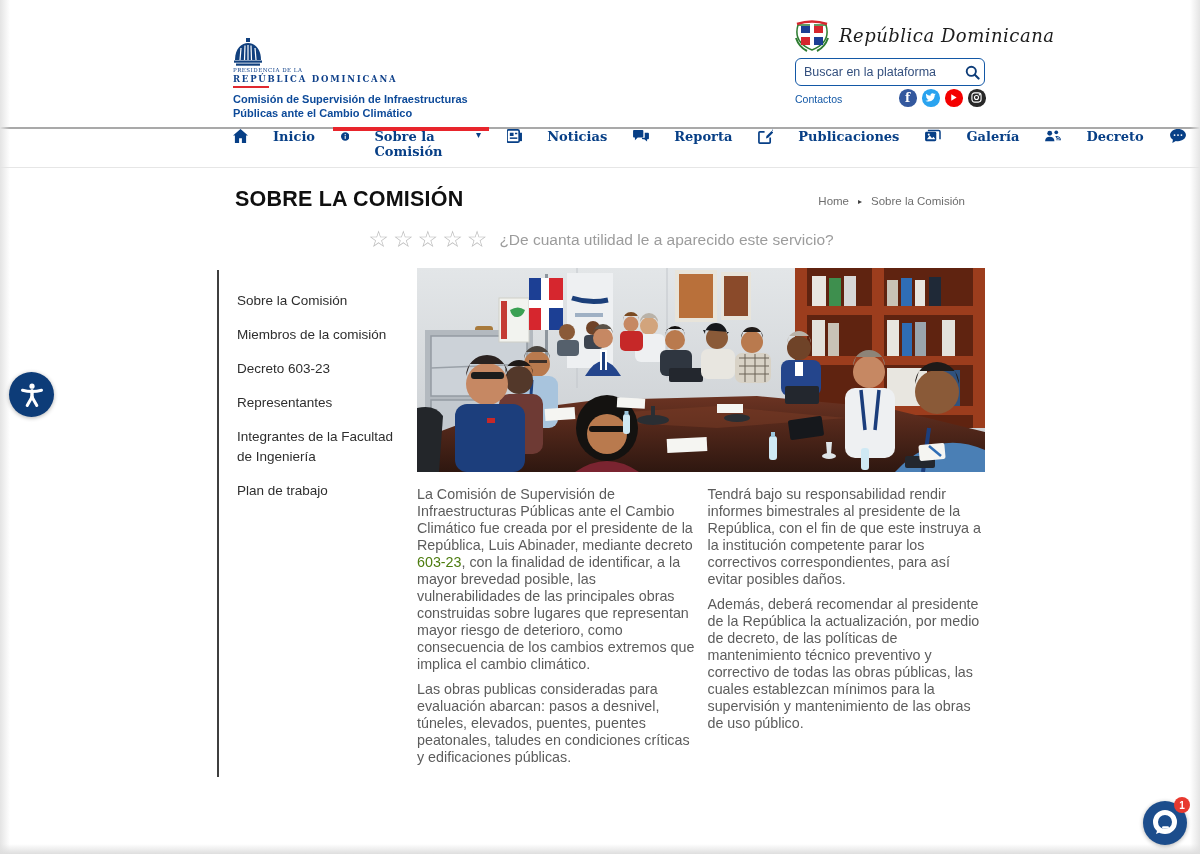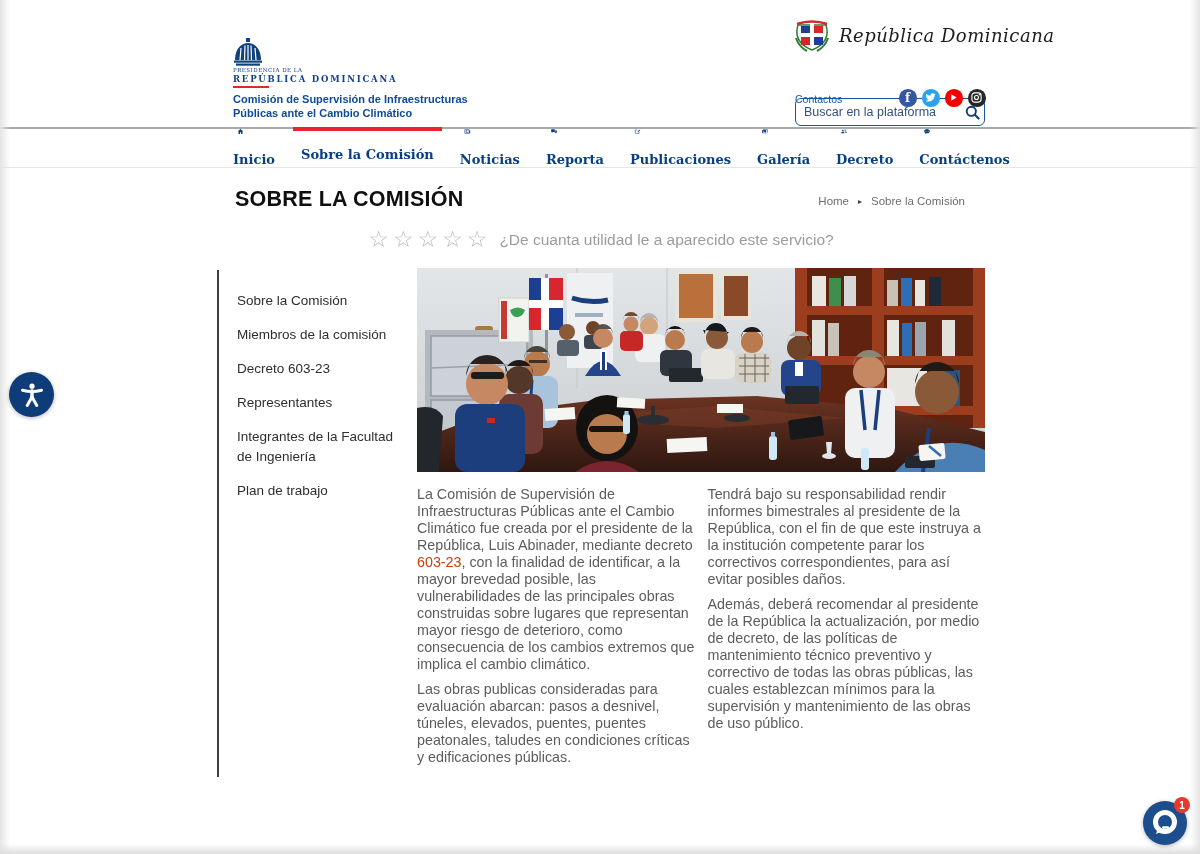--- a/index.html
+++ b/index.html
@@ -19,38 +19,38 @@
   .logo-block { position:absolute; left:233px; top:38px; cursor:pointer; }
   .dome { display:block; }
   .presidencia { font-family:"DejaVu Serif",serif; font-size:5.5px; letter-spacing:.5px; color:#10418a; margin-top:1px; }
   .republica { font-family:"DejaVu Serif",serif; font-size:8.5px; font-weight:bold; letter-spacing:1.8px; color:#10418a; margin-top:1px; }
   .red-line { width:36px; height:2px; background:#e0282e; margin-top:2px; }
   .org-name { font-family:Liberation Sans, sans-serif; font-size:11px; font-weight:bold; color:#0d4a99; line-height:1.3; margin-top:4px; }
 
   .gov-brand { position:absolute; left:793px; top:16px; display:flex; align-items:center; gap:8px; }
   .gov-script { font-family:"DejaVu Serif",serif; font-style:italic; font-size:18px; color:#1c1c1c; letter-spacing:.5px; }
 
-  .search-box { position:absolute; left:795px; top:58px; width:190px; height:28px; border:1.5px solid #1358a6; border-radius:6px; background:#fff; display:flex; align-items:center; padding:0 8px;margin-top:40px; }
+  .search-box { position:absolute; left:795px; top:58px; width:190px; height:28px; border:1.5px solid #1358a6; border-radius:6px; background:#fff; display:flex; align-items:center; padding:0 8px; }
   .search-box input { flex:1; border:none; outline:none; font-size:12.5px; color:#27406b; background:transparent; font-family:"Liberation Sans",sans-serif; }
   .search-box input::placeholder { color:#34507e; opacity:1; }
   .search-btn { background:none; border:none; cursor:pointer; display:flex; }
 
   .contactos { position:absolute; left:795px; top:93px; font-size:10.5px; color:#1358a6; text-decoration:none; cursor:pointer; }
   .social-row { position:absolute; left:899px; top:89px; display:flex; gap:5.5px; }
   .soc { width:17.5px; height:17.5px; border-radius:50%; display:flex; align-items:center; justify-content:center; cursor:pointer; }
   .soc-fb { background:#33589e; } .soc-tw { background:#2aa3ef; } .soc-yt { background:#f40000; } .soc-ig { background:#282828; }
   .soc svg { display:block; }
   .fb-f { fill:#fff; font-family:"DejaVu Serif",serif; font-weight:bold; font-size:12px; }
 
   
   .nav { position:absolute; left:0; top:127px; width:1200px; height:41px; background:#fff;
          border-top:2px solid #a9a9a9; border-bottom:1px solid #e6e6e6;
          display:flex; align-items:center; padding-left:233px; gap:26px; box-shadow:0 2px 3px rgba(0,0,0,.04); }
-  .nav-item { position:relative; display:flex; gap:18px; color:#073f86; cursor:pointer; text-decoration:none;
-              font-family:"DejaVu Serif",serif; font-weight:bold; font-size:13px; height:100%;flex-direction:column; }
+  .nav-item { position:relative; display:flex; gap:25px; color:#073f86; cursor:pointer; text-decoration:none;
+              font-family:"DejaVu Serif",serif; font-weight:bold; font-size:13px; height:100%; }
   .nav-item svg { display:block; }
   .nav-item.active::before { content:""; position:absolute; top:-2px; left:-8px; right:-8px; height:4px; background:#e8252c; }
   .caret { font-size:10px; margin-left:2px; color:#073f86; }
 
   
   .main { position:absolute; left:0; top:168px; width:1200px; height:686px; background:#fff; }
   .page-title { position:absolute; left:235px; top:19px; font-size:21.5px; font-weight:bold; color:#0f0f0f; letter-spacing:.2px; }
   .breadcrumb { position:absolute; right:235px; top:27px; display:flex; align-items:center; gap:9px; font-size:11.5px; color:#6e6e6e; }
   .breadcrumb a { color:#6e6e6e; text-decoration:none; cursor:pointer; }
   .bc-sep { font-size:8px; color:#3d3d3d; }
@@ -60,21 +60,21 @@
   .star { font-size:23px; color:#bcbcbc; cursor:pointer; line-height:1; }
   .rating-q { font-size:15.5px; color:#9c9c9c; margin-left:12px; }
 
   .side-menu { position:absolute; left:217px; top:102px; width:186px; height:507px; border-left:2px solid #3f3f3f; padding:21px 0 0 18px; }
   .side-item { display:block; font-size:13.5px; color:#2e2e2e; text-decoration:none; line-height:1.45; margin-bottom:14.5px; cursor:pointer; }
 
   .article { position:absolute; left:417px; top:100px; width:568px; }
   .photo { display:block; width:568px; height:204px; }
   .cols { margin-top:14px; column-count:2; column-gap:13px; font-size:14.3px; line-height:17px; color:#5c5c5c; }
   .cols p { margin:0 0 8px; }
-  .decree-link { color:#c2410c; cursor:pointer; }
+  .decree-link { color:#4d7c0f; cursor:pointer; }
 
   
   .fab { position:absolute; border-radius:50%; display:flex; align-items:center; justify-content:center; cursor:pointer; z-index:60; }
   .fab-access { left:9px; top:372px; width:45px; height:45px; background:#0d3c78; box-shadow:0 1px 4px rgba(0,0,0,.3); }
   .fab-chat { left:1143px; top:801px; width:44px; height:44px; background:#1c4d8c; box-shadow:0 1px 4px rgba(0,0,0,.3); }
   .chat-badge { position:absolute; right:-3px; top:-4px; width:16px; height:16px; border-radius:50%; background:#e8392f;
                 color:#fff; font-size:10px; font-weight:bold; display:flex; align-items:center; justify-content:center; }
 </style>
 </head>
 <body>

